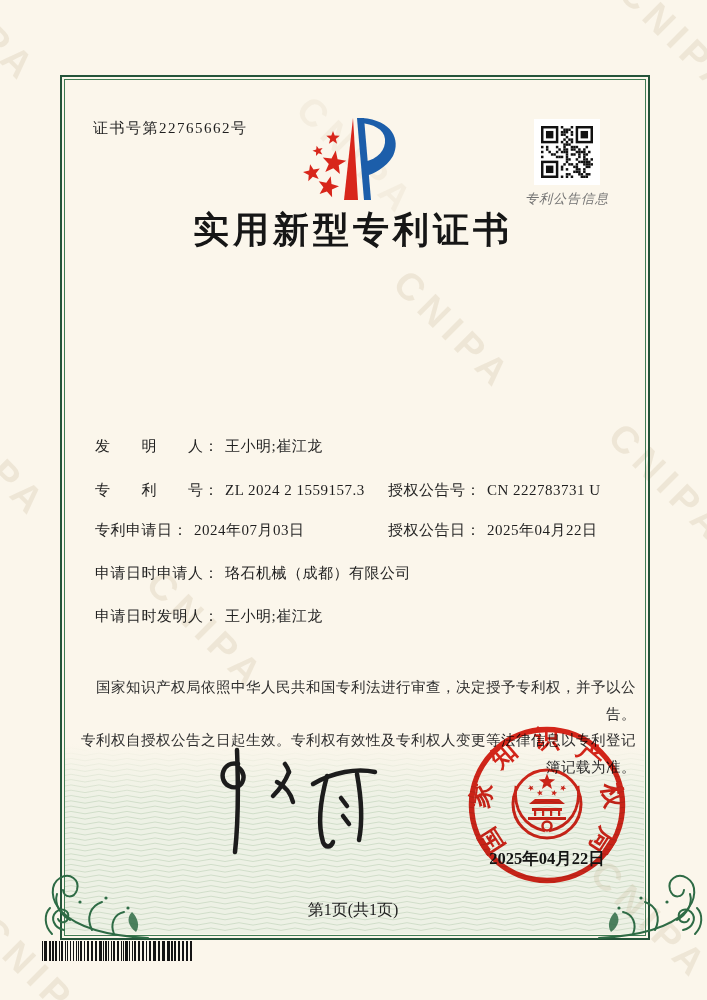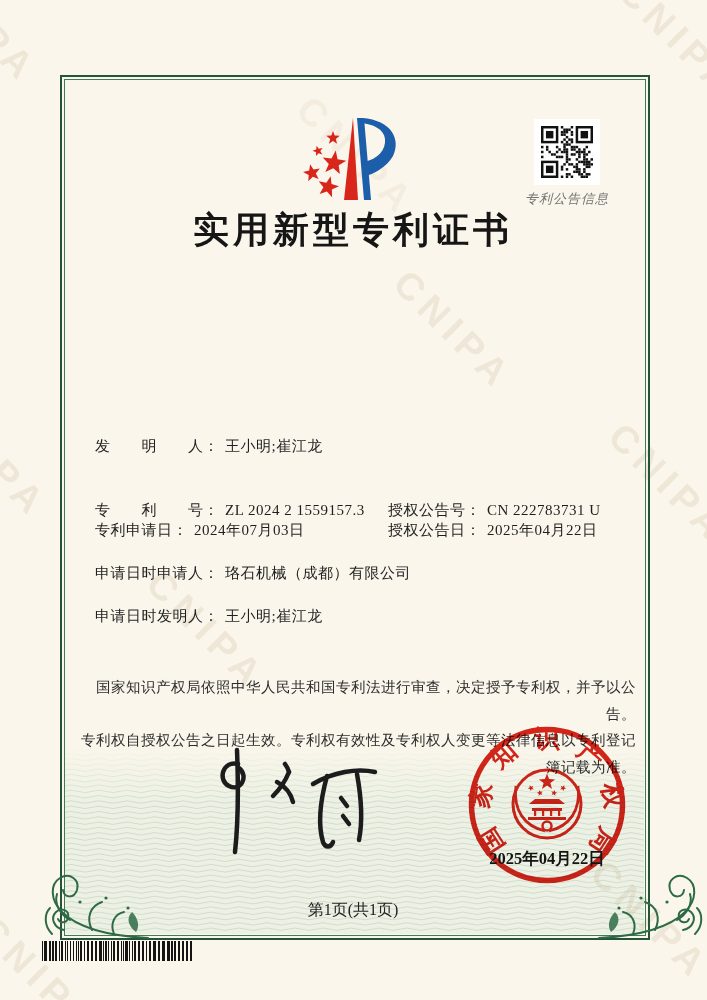--- a/index.html
+++ b/index.html
@@ -48,21 +48,21 @@
   .qr-wrap{position:absolute;left:534px;top:119px;width:66px;height:66px;background:#fff;z-index:2}
   .qr-wrap svg{position:absolute;left:7px;top:7px}
   .qr-caption{position:absolute;left:504px;top:190px;width:126px;text-align:center;
     font-size:13px;font-style:italic;letter-spacing:1px;color:#737373;z-index:2}
 
   .title{position:absolute;left:60px;top:206px;width:586px;text-align:center;
     font-size:36px;font-weight:bold;letter-spacing:4px;z-index:2;color:#161616}
 
   .row{position:absolute;left:95px;font-size:15px;letter-spacing:.5px;z-index:2;width:545px}
   .r1{top:296px}.r2{top:352px}.r3{top:394px;line-height:21px}.r4{top:437px}
-  .r5{top:501px}.r6{top:521px}.r7{top:564px}.r8{top:607px}
+  .r5{top:481px}.r6{top:521px}.r7{top:564px}.r8{top:607px}
   .val{padding-left:6px}
   .val-addr{display:inline-block;width:424px;vertical-align:top}
   .rpair{position:absolute;left:293px;top:0;white-space:nowrap}
 
   .statement{position:absolute;left:70px;top:674px;width:566px;text-align:right;
     font-size:14.5px;line-height:26.5px;color:#2d2d2d;z-index:5;letter-spacing:.5px}
 
   .signer{position:absolute;left:95px;top:786px;z-index:5;
     font-family:"Liberation Sans","DejaVu Sans",sans-serif;font-weight:bold;
     font-size:17px;line-height:28px;color:#151515}
@@ -151,20 +151,21 @@
       <path class="leaf" d="M96,90 C88,84 86,76 92,70 C98,76 100,84 96,90 Z"></path>
       <circle cx="40" cy="60" r="1.6"></circle>
         <circle cx="66" cy="56" r="1.6"></circle>
         <circle cx="88" cy="66" r="1.6"></circle>
     </g>
   </svg>
   <svg class="flourish fl-right" width="112" height="100" viewBox="0 0 112 100">
     <use href="#flourish-g"></use>
   </svg>
 
+  <div class="cert-no">证书号第22765662号</div>
 
   <svg class="logo-svg" width="102" height="92" viewBox="0 0 102 92">
     <polygon points="53,6 44,88 58,88" fill="#d8261b"></polygon>
     <polygon points="57,6 64,6 71,88 64,88" fill="#1c5eaa"></polygon>
     <path d="M62,6 C92,8 101,28 93,44 C86,56 73,62 66,64 L64,50 C78,47 86,38 85,27 C84,17 73,12 60,11 Z" fill="#1c5eaa"></path>
     <g id="logo-stars" fill="#d8261b">
         <polygon points="33.0,19.0 34.7,23.6 39.7,23.8 35.8,26.9 37.1,31.7 33.0,28.9 28.9,31.7 30.2,26.9 26.3,23.8 31.3,23.6"></polygon>
         <polygon points="16.6,33.7 18.8,36.8 22.6,36.0 20.3,39.1 22.3,42.5 18.6,41.2 16.0,44.1 16.1,40.3 12.5,38.7 16.2,37.5"></polygon>
         <polygon points="35.7,38.6 37.6,47.2 46.3,48.8 38.7,53.3 39.9,62.0 33.3,56.2 25.3,60.0 28.8,51.9 22.8,45.5 31.5,46.4"></polygon>
         <polygon points="10.1,52.2 13.5,57.5 19.8,56.5 15.8,61.4 18.7,67.0 12.8,64.7 8.3,69.2 8.7,62.9 3.0,60.1 9.2,58.5"></polygon>

